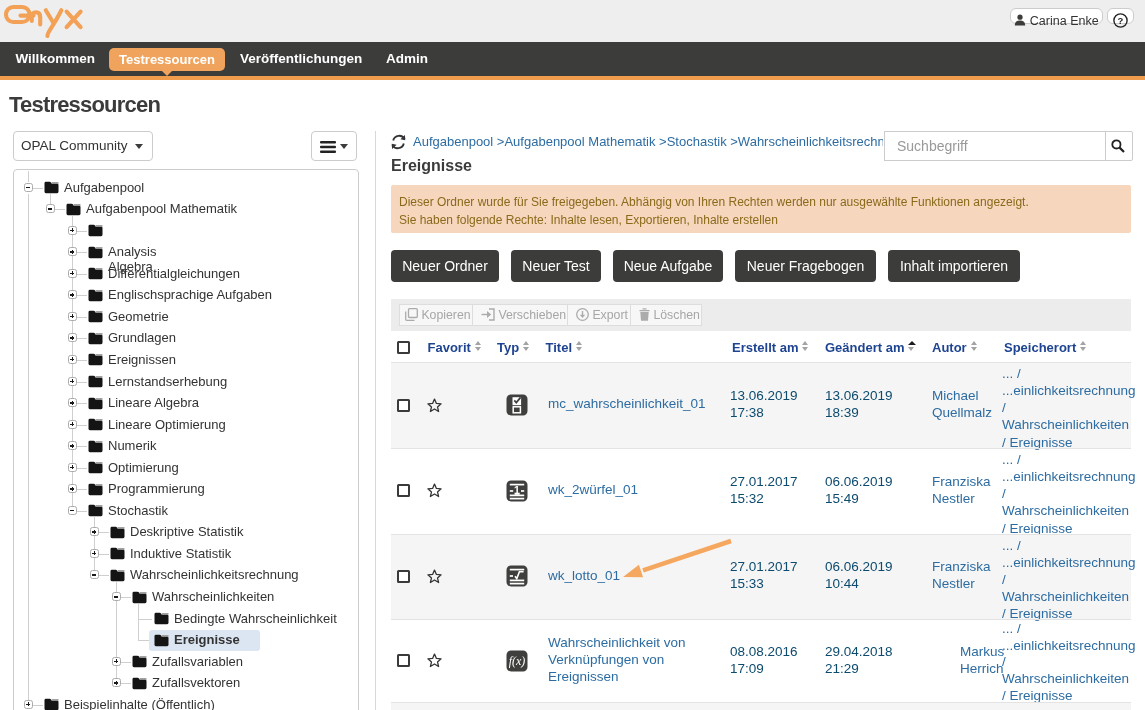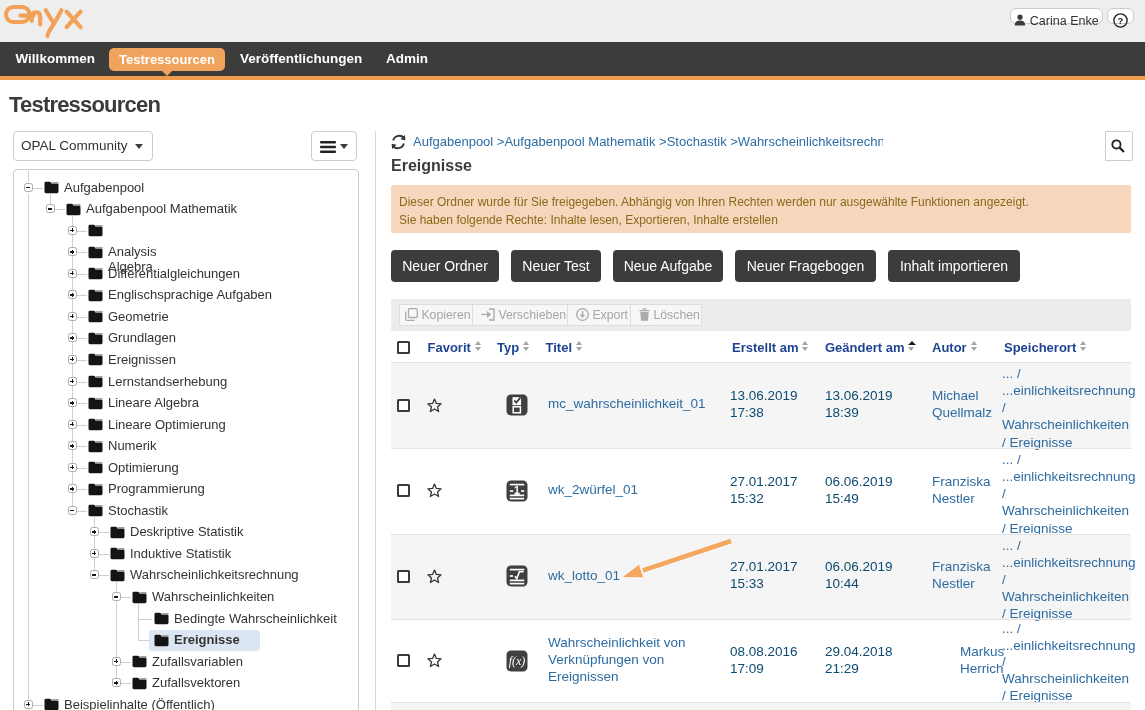--- a/index.html
+++ b/index.html
@@ -321,20 +321,21 @@
 
   <svg class="abs" style="left:390px; top:134px;" width="17" height="16" viewBox="0 0 17 16">
     <g fill="none" stroke="#333" stroke-width="1.9">
       <path d="M14.6,5.2 A6.1,6.1 0 0 0 3.2,6.5"></path>
       <path d="M2.4,10.8 A6.1,6.1 0 0 0 13.8,9.5"></path>
     </g>
     <path d="M14.9,1 L15.3,6.2 L10.4,5.2 Z" fill="#333"></path>
     <path d="M2.1,15 L1.7,9.8 L6.6,10.8 Z" fill="#333"></path>
   </svg>
   <div id="crumb">Aufgabenpool &gt;Aufgabenpool Mathematik &gt;Stochastik &gt;Wahrscheinlichkeitsrechnung &gt;Wahrsch</div>
+  <div id="searchbox">Suchbegriff</div>
   <div id="searchbtn">
     <svg width="14" height="14" viewBox="0 0 14 14" style="margin:7px 0 0 5px;">
       <circle cx="5.4" cy="5.4" r="4.1" fill="none" stroke="#222" stroke-width="1.8"></circle>
       <path d="M8.6,8.6 L13,13" stroke="#222" stroke-width="2.2"></path>
     </svg>
   </div>
   <h2>Ereignisse</h2>
 
   <div id="infobox">Dieser Ordner wurde für Sie freigegeben. Abhängig von Ihren Rechten werden nur ausgewählte Funktionen angezeigt.<br>Sie haben folgende Rechte: Inhalte lesen, Exportieren, Inhalte erstellen</div>
 

